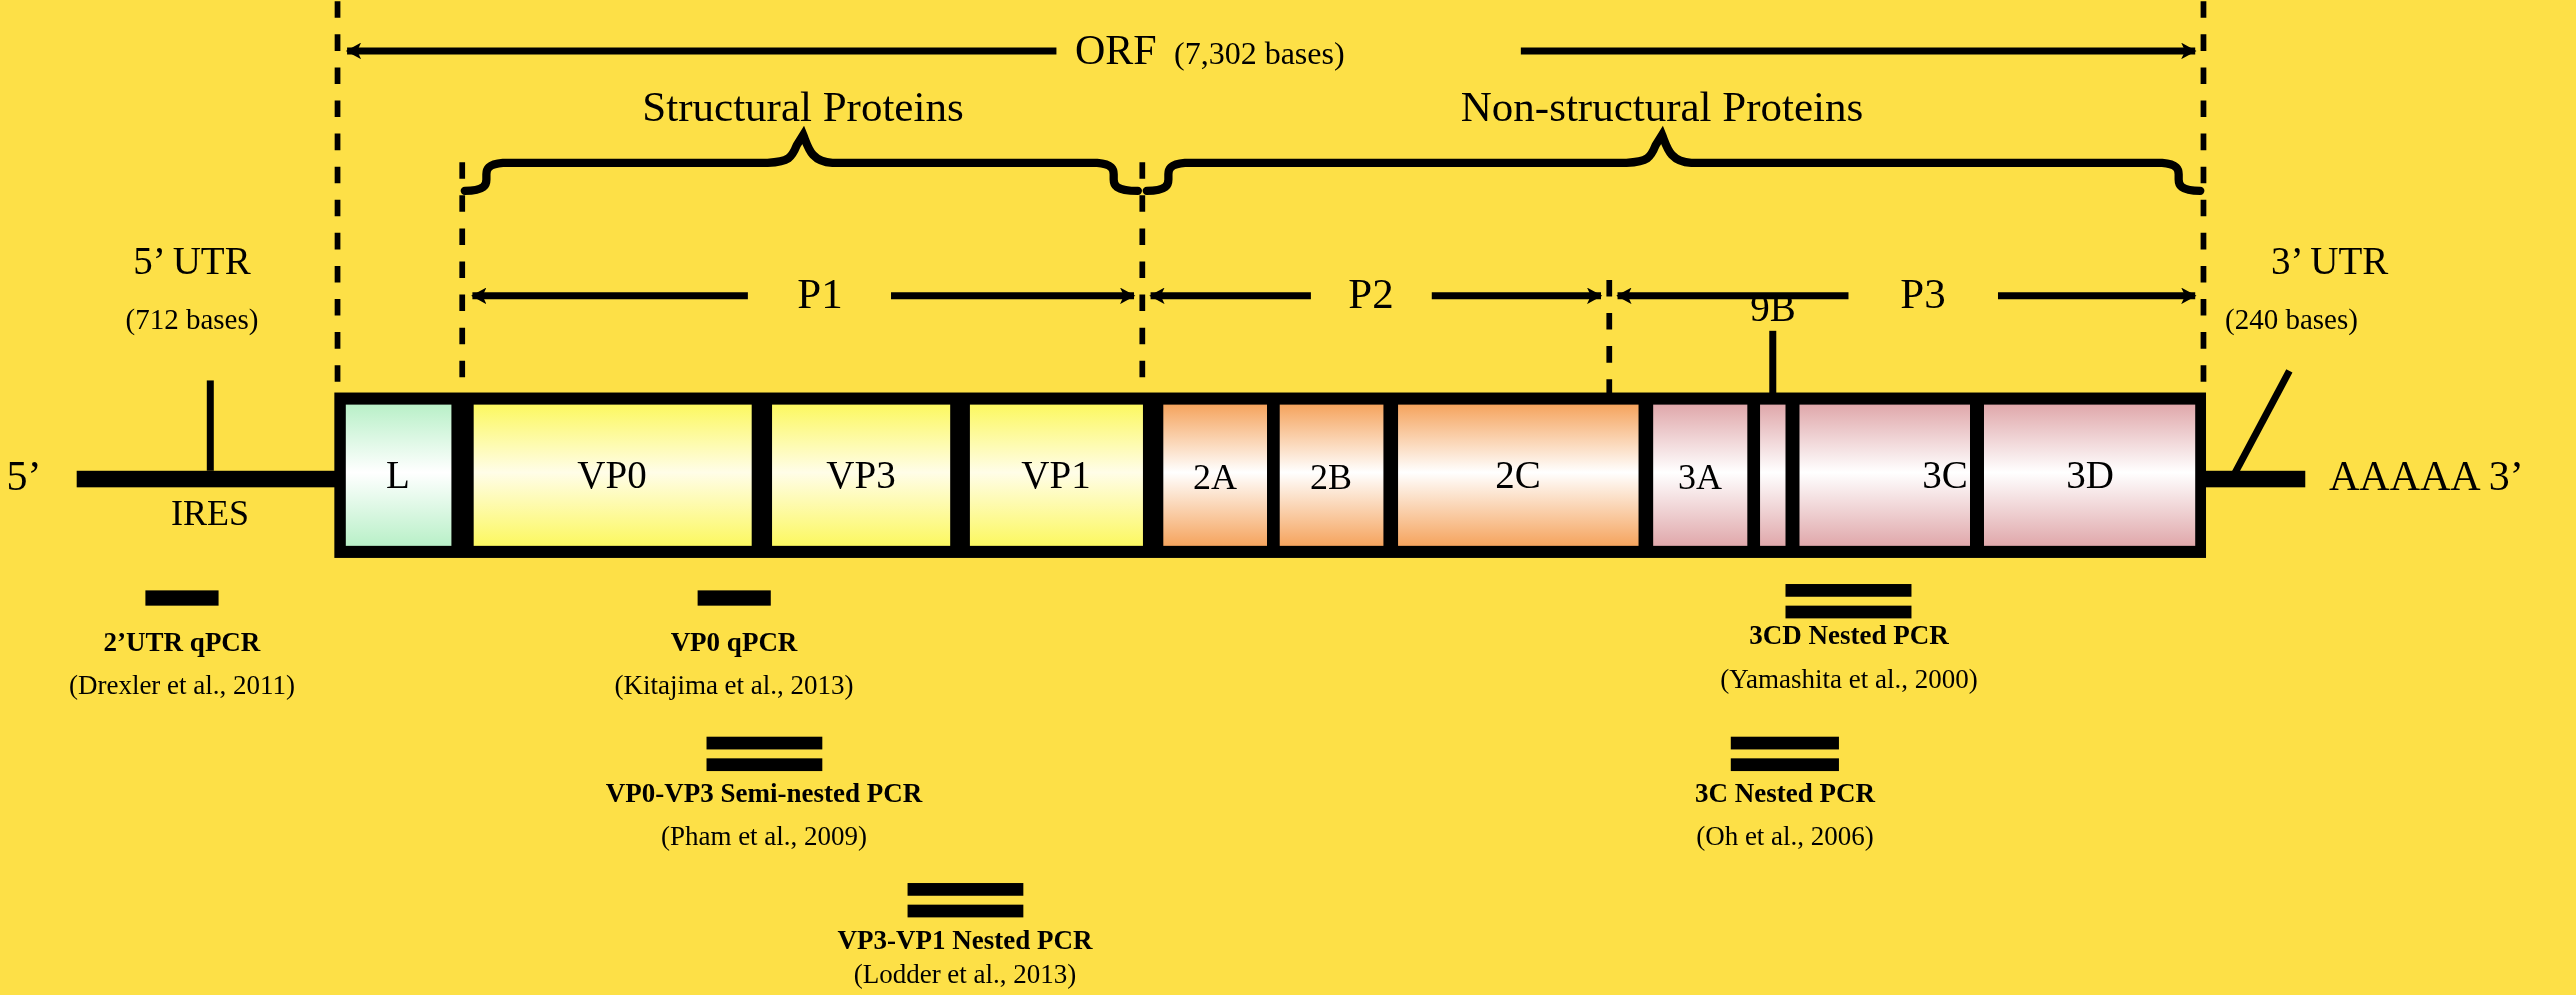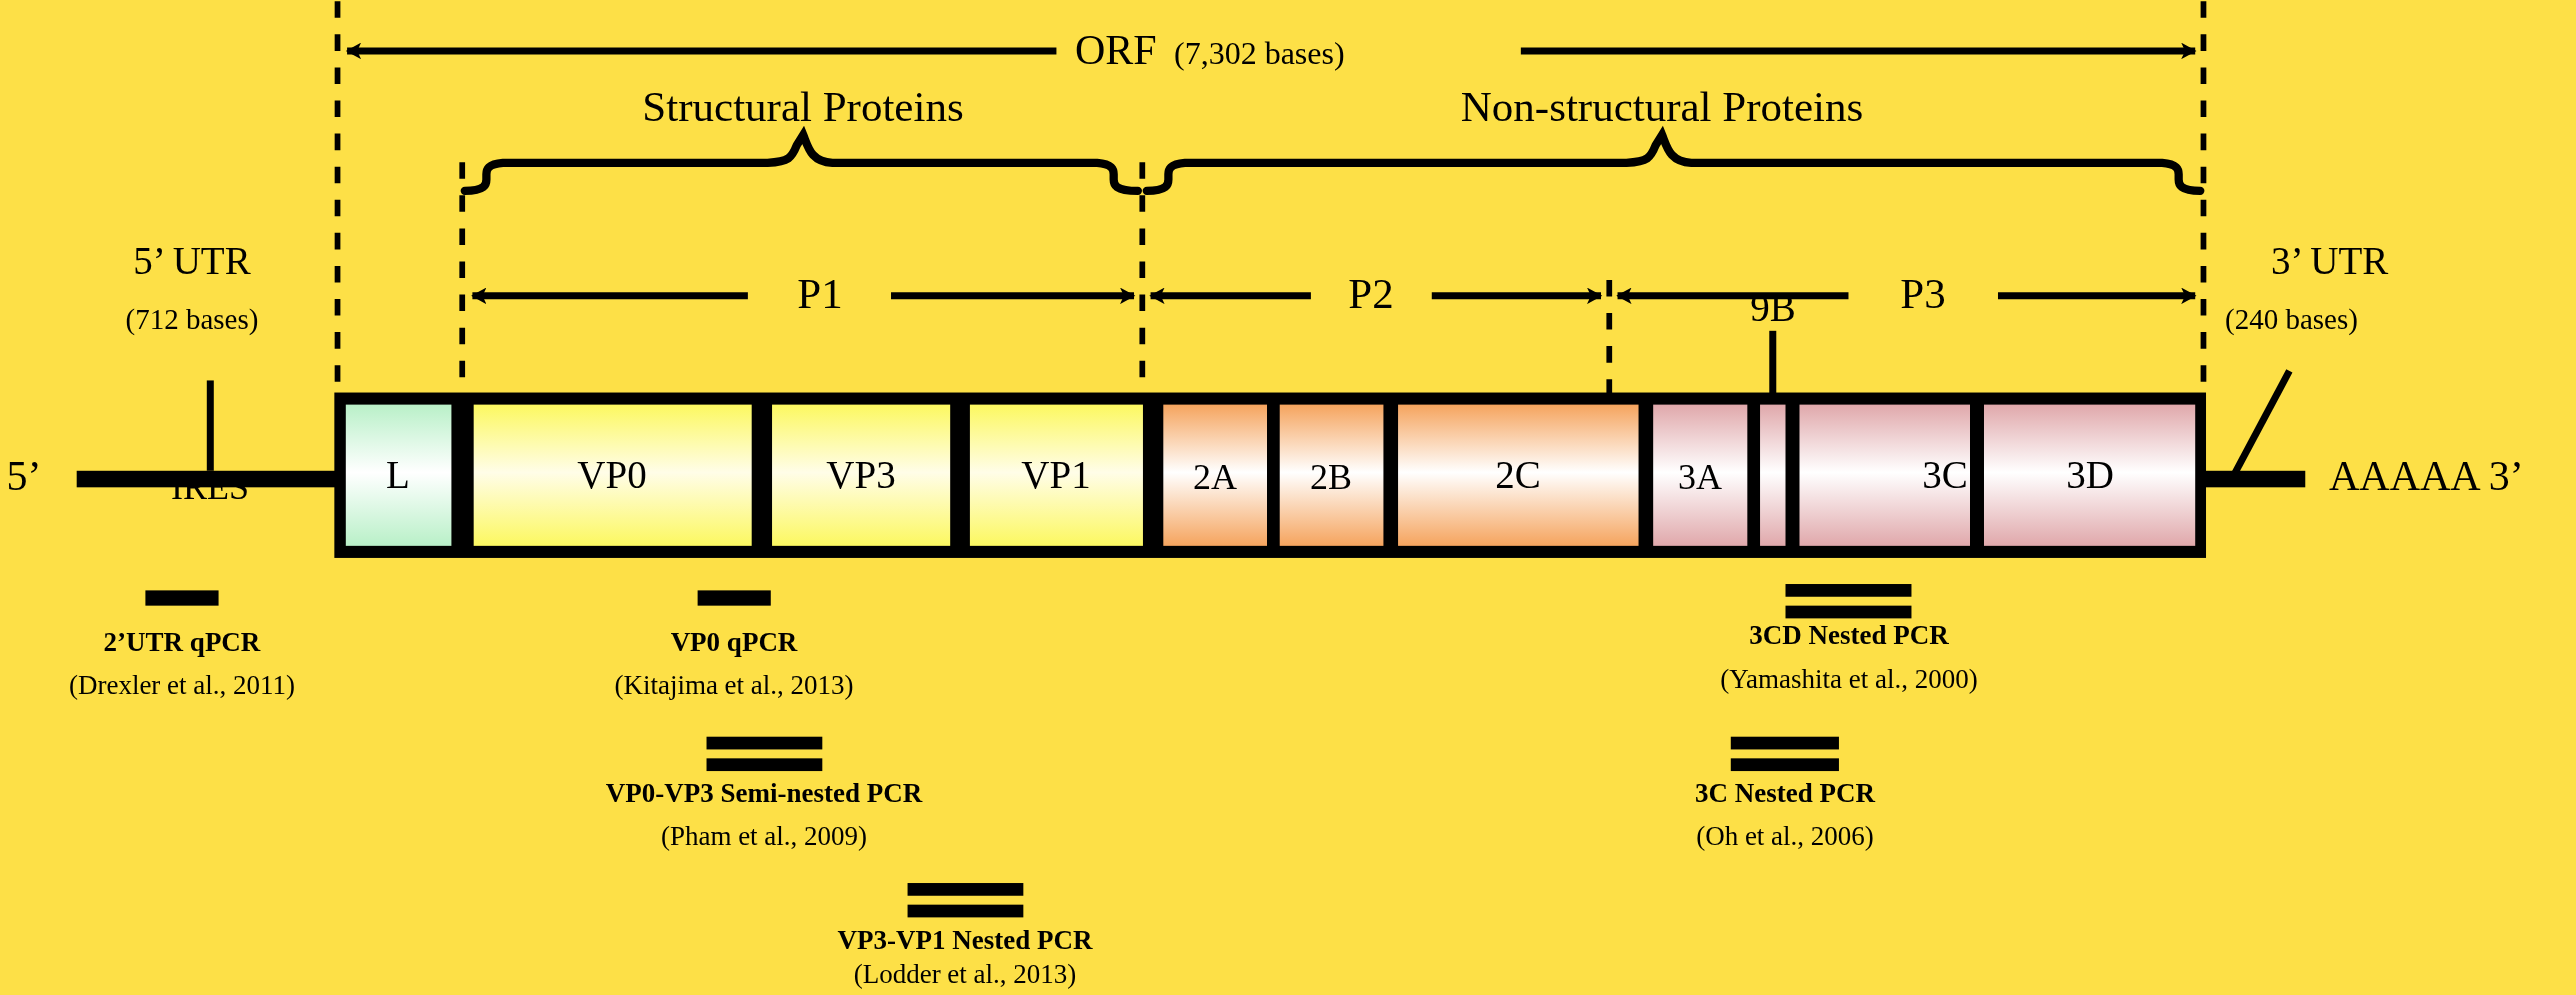--- a/index.html
+++ b/index.html
@@ -189,21 +189,21 @@
 
   <div class="txt f-utr ctr" style="left:192px; top:241px;">5’ UTR</div>
   <div class="txt f-utrsub ctr" style="left:192px; top:305px;">(712 bases)</div>
 
   <div class="txt f-utr" style="left:2227px; top:241px;margin-left:44px;">3’ UTR</div>
   <div class="txt f-utrsub" style="left:2225px; top:305px;">(240 bases)</div>
 
   <div class="txt f-prime" style="left:6.4px; top:455px;">5’</div>
   <div class="txt f-prime" style="left:2329px; top:455px;">AAAAA 3’</div>
 
-  <div class="txt f-ires ctr" style="left:210px; top:469px;">IRES</div>
+  <div class="txt f-ires ctr" style="left:210px; top:495px;">IRES</div>
 
   <div class="txt f-box ctr" style="left:1773px; top:288px;">9B</div>
 
   <div class="txt f-box ctr" style="left:398px;  top:455px;">L</div>
   <div class="txt f-box ctr" style="left:612px;  top:455px;">VP0</div>
   <div class="txt f-box ctr" style="left:861px; top:455px;">VP3</div>
   <div class="txt f-box ctr" style="left:1056px; top:455px;">VP1</div>
   <div class="txt f-boxsm ctr" style="left:1215px; top:459px;">2A</div>
   <div class="txt f-boxsm ctr" style="left:1331px; top:459px;">2B</div>
   <div class="txt f-box ctr" style="left:1518px; top:455px;text-align:right;">2C</div>

